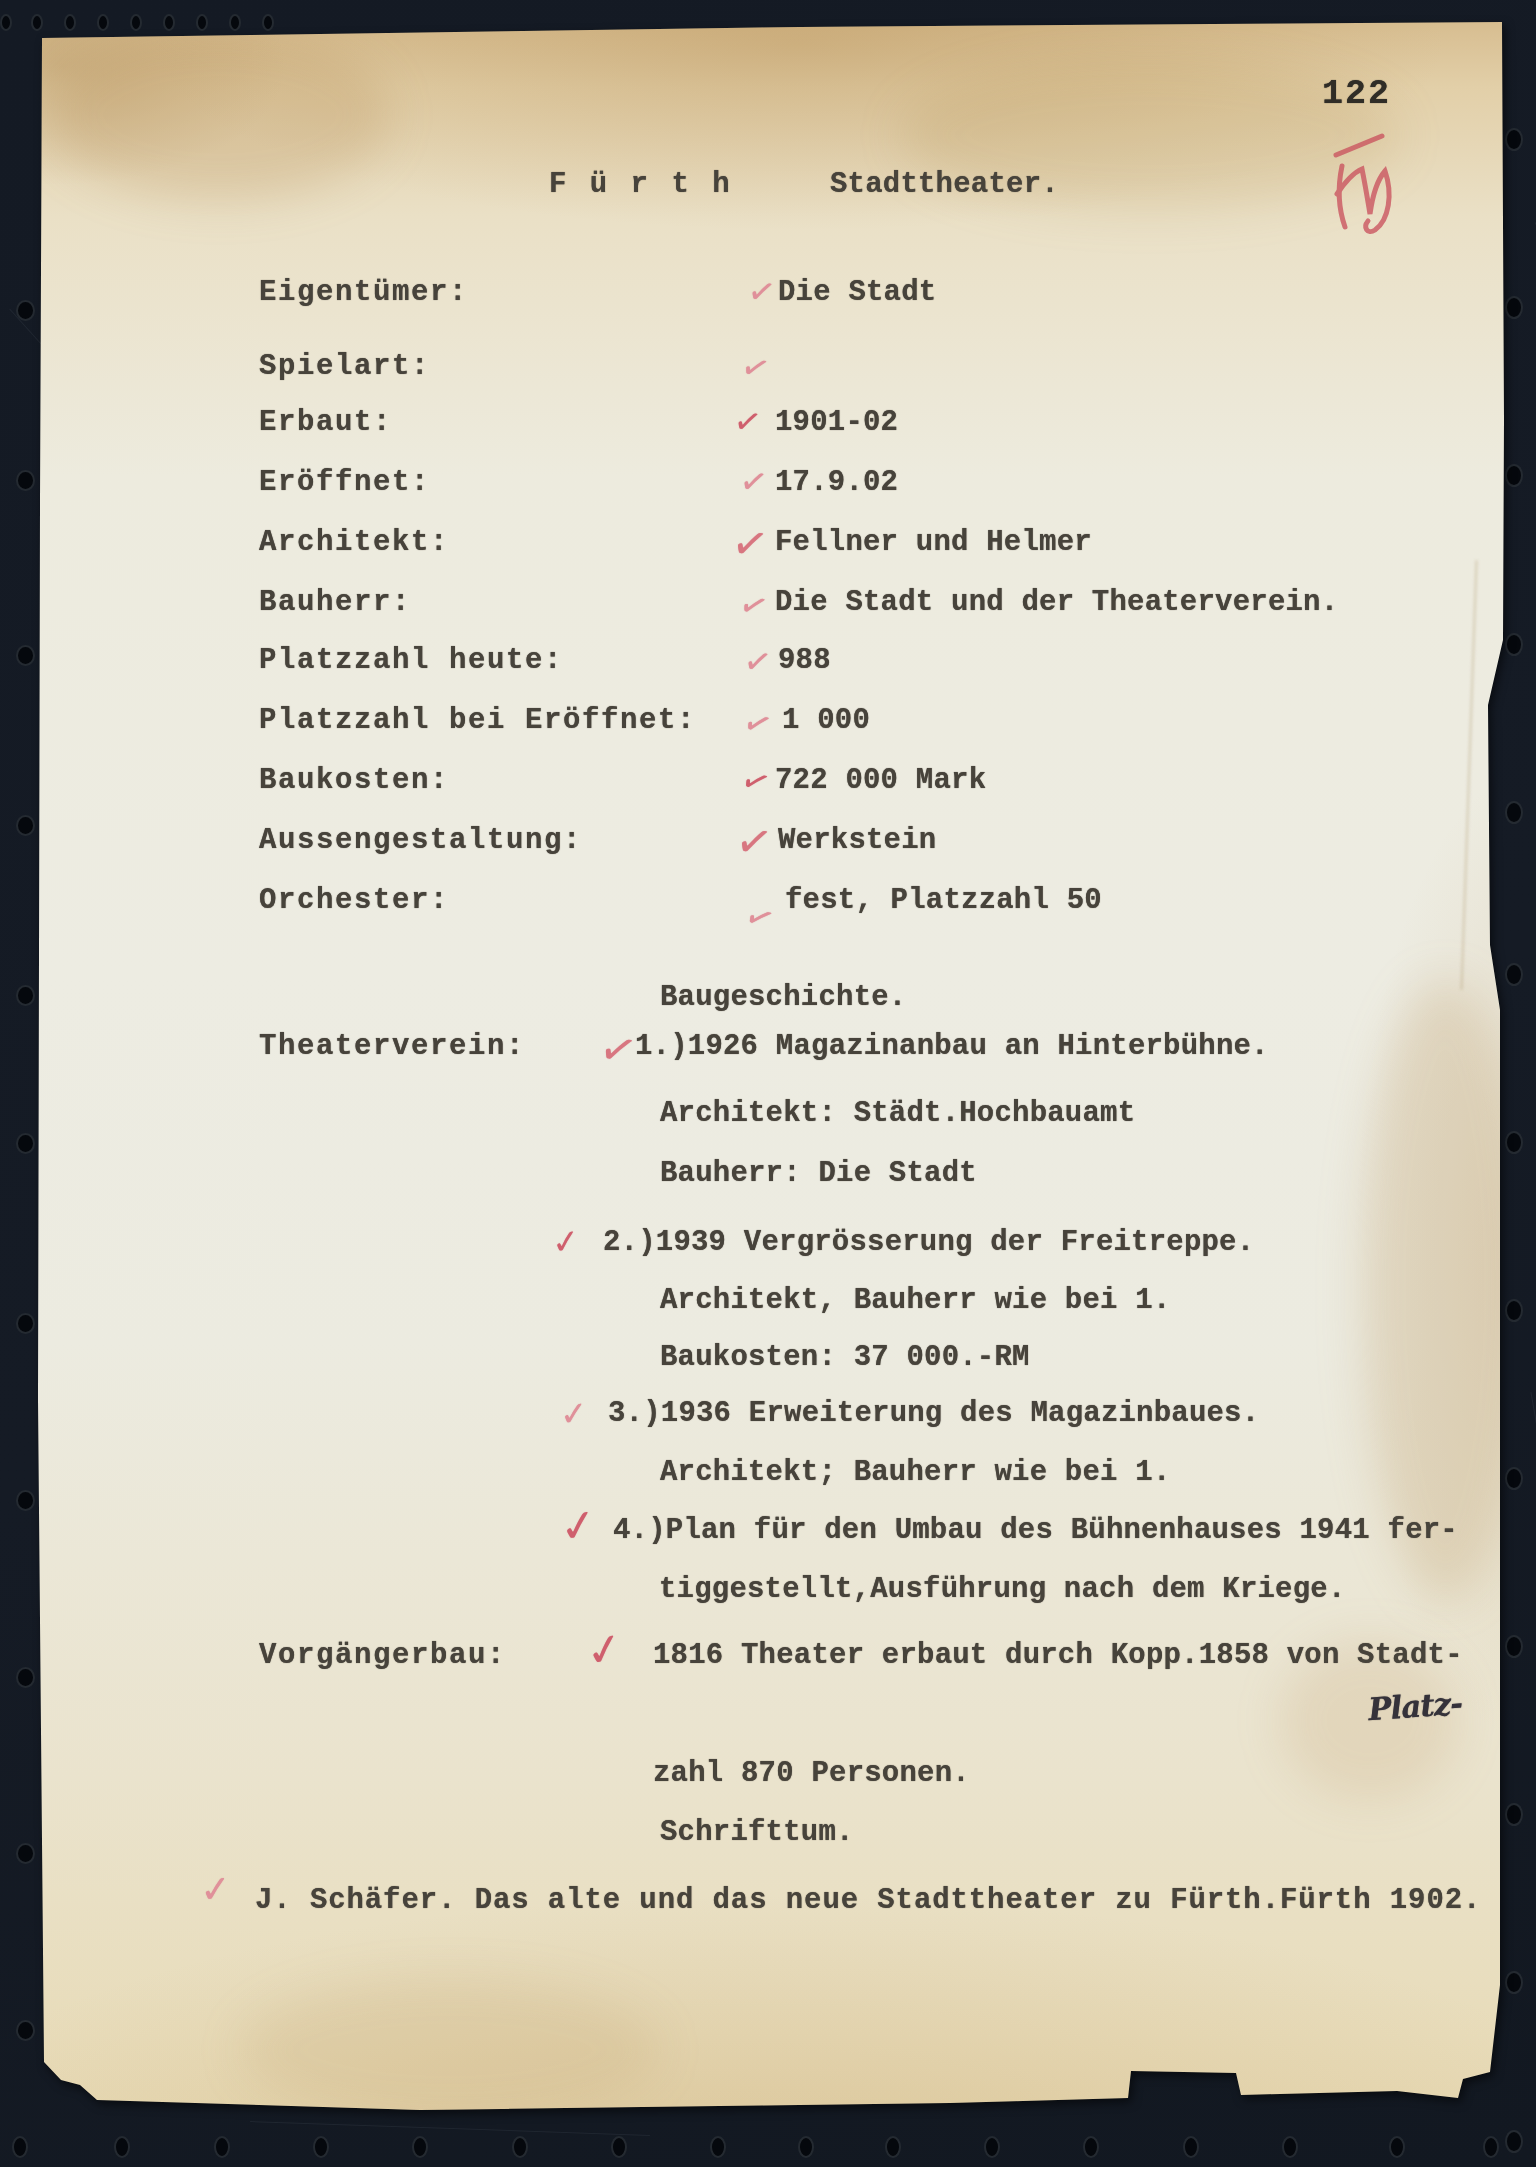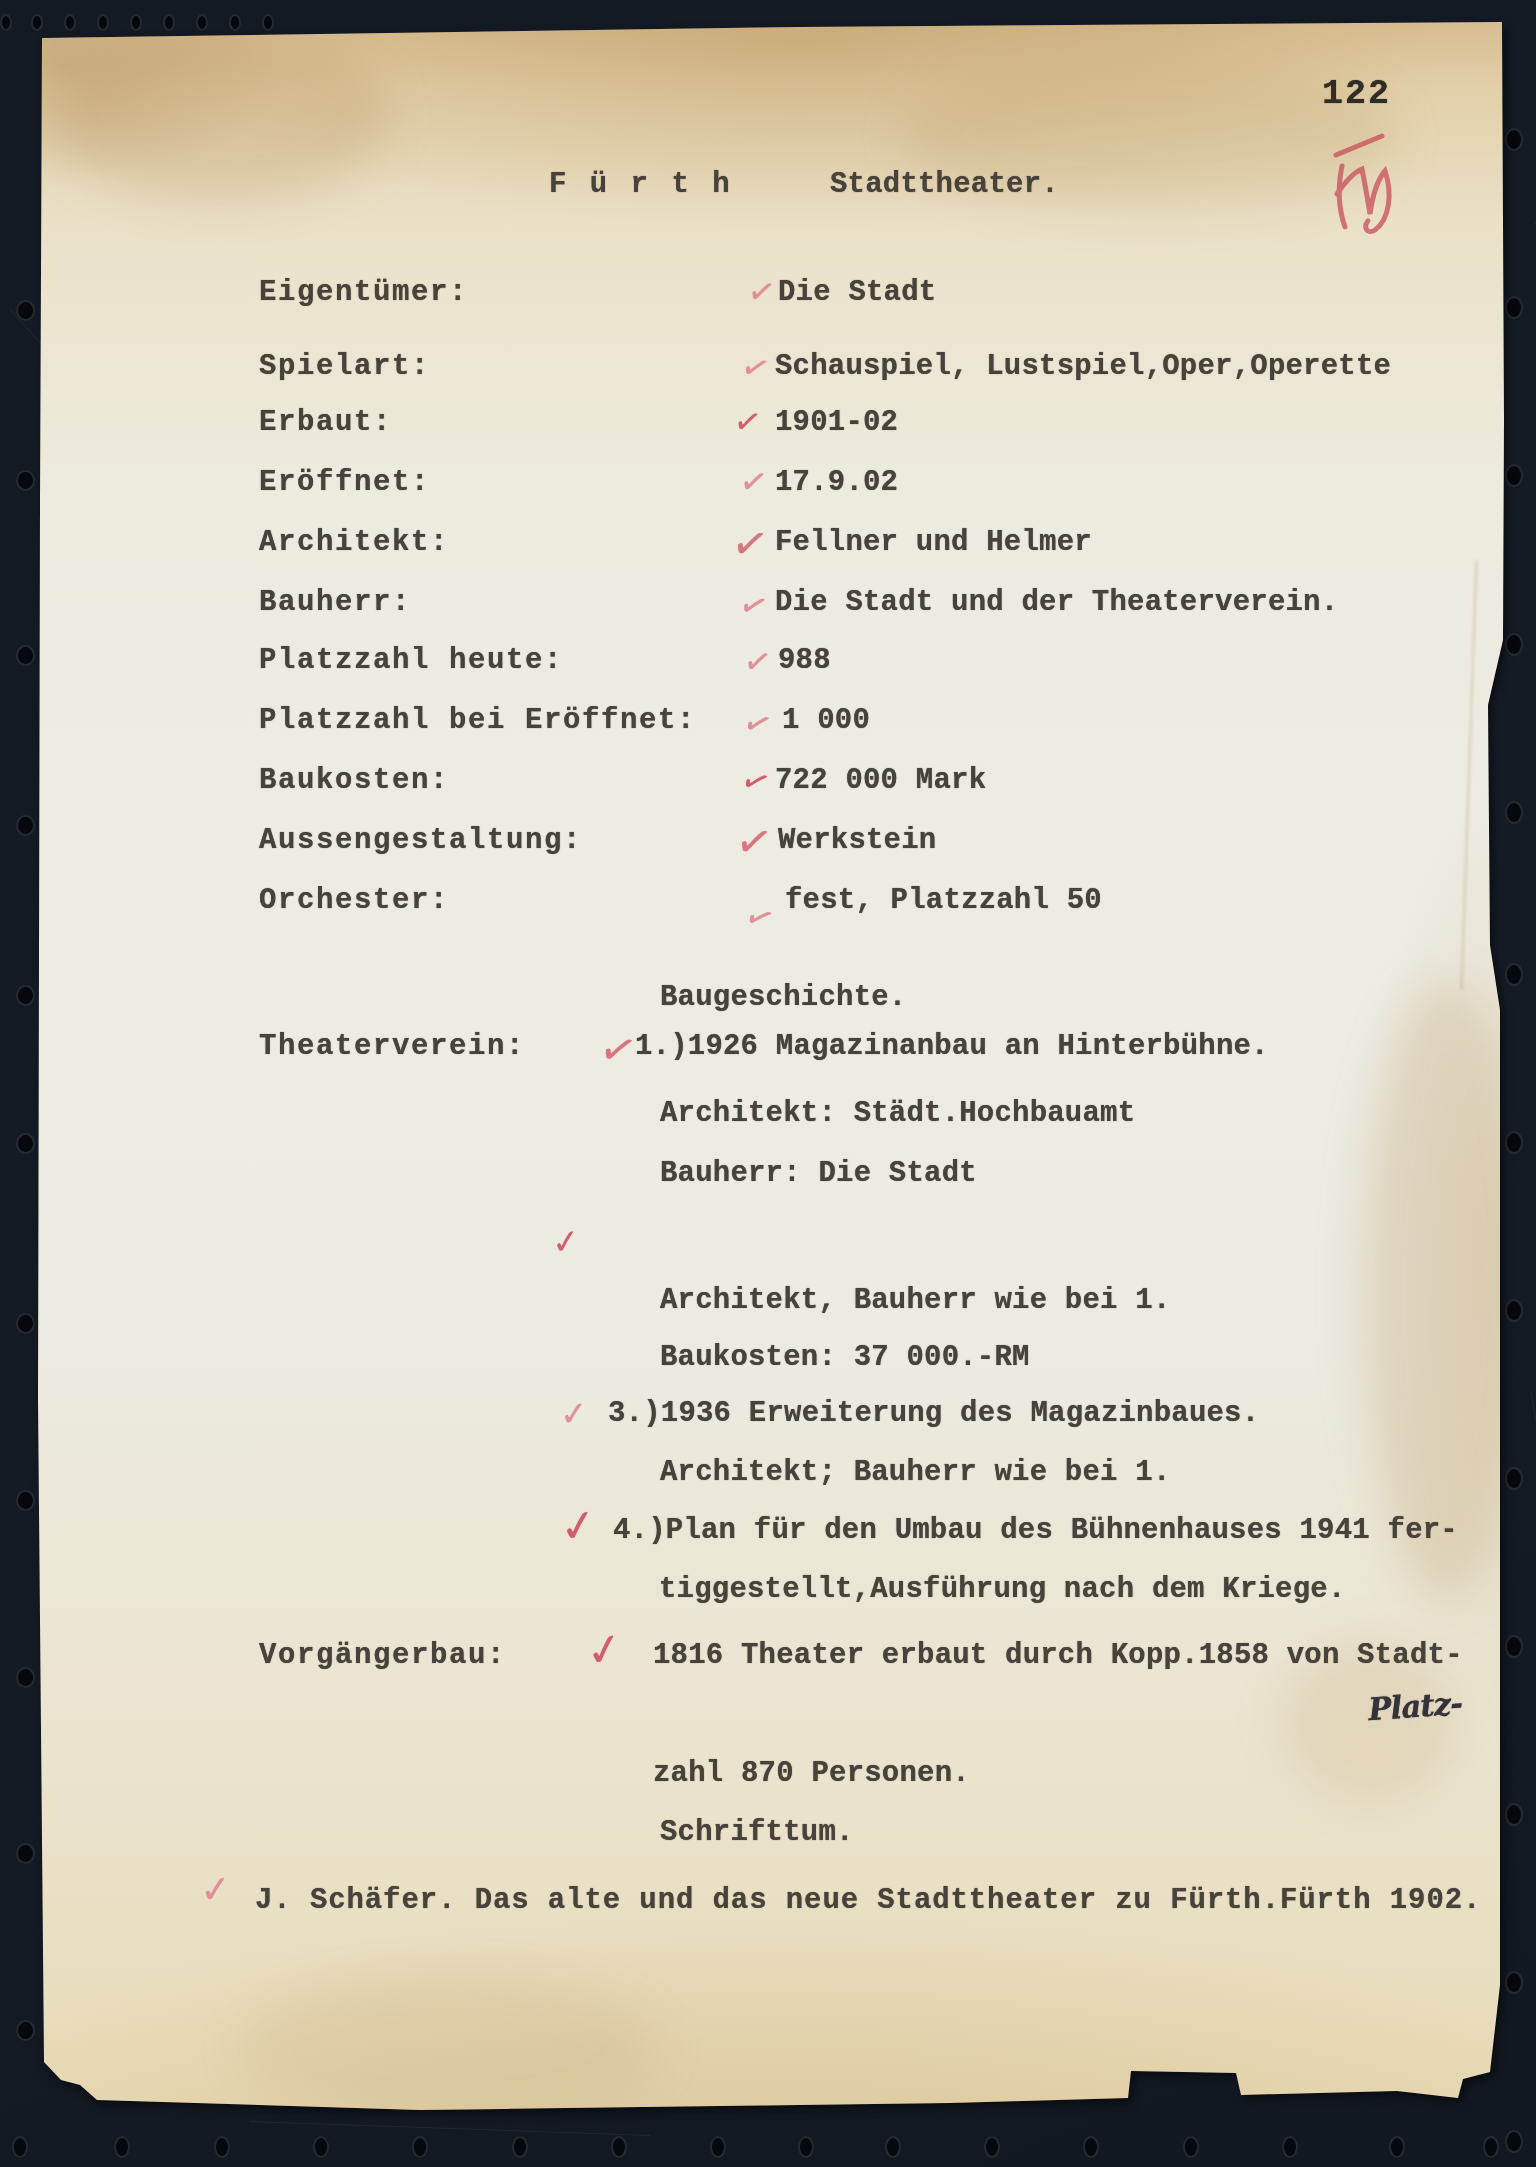--- a/index.html
+++ b/index.html
@@ -124,21 +124,20 @@
 
     <div class="t title-city" style="left:549px;top:170px;">F ü r t h</div>
     <div class="t" style="left:830px;top:170px;">Stadttheater.</div>
 
     <div class="t lab" style="left:259px;top:278px;">Eigentümer:</div>
     <span class="chk" style="left:748px;top:272px;">✓</span>
     <div class="t" style="left:778px;top:278px;">Die Stadt</div>
 
     <div class="t lab" style="left:259px;top:352px;">Spielart:</div>
     <span class="chk" style="left:742px;top:348px;transform:rotate(18deg);">✓</span>
-    <div class="t" style="left:775px;top:352px;">Schauspiel, Lustspiel,Oper,Operette</div>
 
     <div class="t lab" style="left:259px;top:408px;">Erbaut:</div>
     <span class="chk dark" style="left:734px;top:402px;">✓</span>
     <div class="t" style="left:775px;top:408px;">1901-02</div>
 
     <div class="t lab" style="left:259px;top:468px;">Eröffnet:</div>
     <span class="chk" style="left:740px;top:462px;">✓</span>
     <div class="t" style="left:775px;top:468px;">17.9.02</div>
 
     <div class="t lab" style="left:259px;top:528px;">Architekt:</div>
@@ -171,20 +170,21 @@
 
     <div class="t" style="left:660px;top:983px;">Baugeschichte.</div>
 
     <div class="t lab" style="left:259px;top:1032px;">Theaterverein:</div>
     <span class="chk big" style="left:600px;top:1024px;transform:rotate(14deg);">✓</span>
     <div class="t" style="left:635px;top:1032px;">1.)1926 Magazinanbau an Hinterbühne.</div>
     <div class="t" style="left:660px;top:1099px;">Architekt: Städt.Hochbauamt</div>
     <div class="t" style="left:660px;top:1159px;">Bauherr: Die Stadt</div>
 
     <span class="chk dark" style="left:552px;top:1222px;transform:rotate(-6deg);">✓</span>
+    <div class="t" style="left:603px;top:1228px;">2.)1939 Vergrösserung der Freitreppe.</div>
     <div class="t" style="left:660px;top:1286px;">Architekt, Bauherr wie bei 1.</div>
     <div class="t" style="left:660px;top:1343px;">Baukosten: 37 000.-RM</div>
 
     <span class="chk" style="left:560px;top:1394px;transform:rotate(-4deg);">✓</span>
     <div class="t" style="left:608px;top:1399px;">3.)1936 Erweiterung des Magazinbaues.</div>
     <div class="t" style="left:660px;top:1458px;">Architekt; Bauherr wie bei 1.</div>
 
     <span class="chk big dark" style="left:560px;top:1500px;transform:rotate(-8deg);">✓</span>
     <div class="t" style="left:613px;top:1516px;">4.)Plan für den Umbau des Bühnenhauses 1941 fer-</div>
     <div class="t" style="left:659px;top:1575px;">tiggestellt,Ausführung nach dem Kriege.</div>

